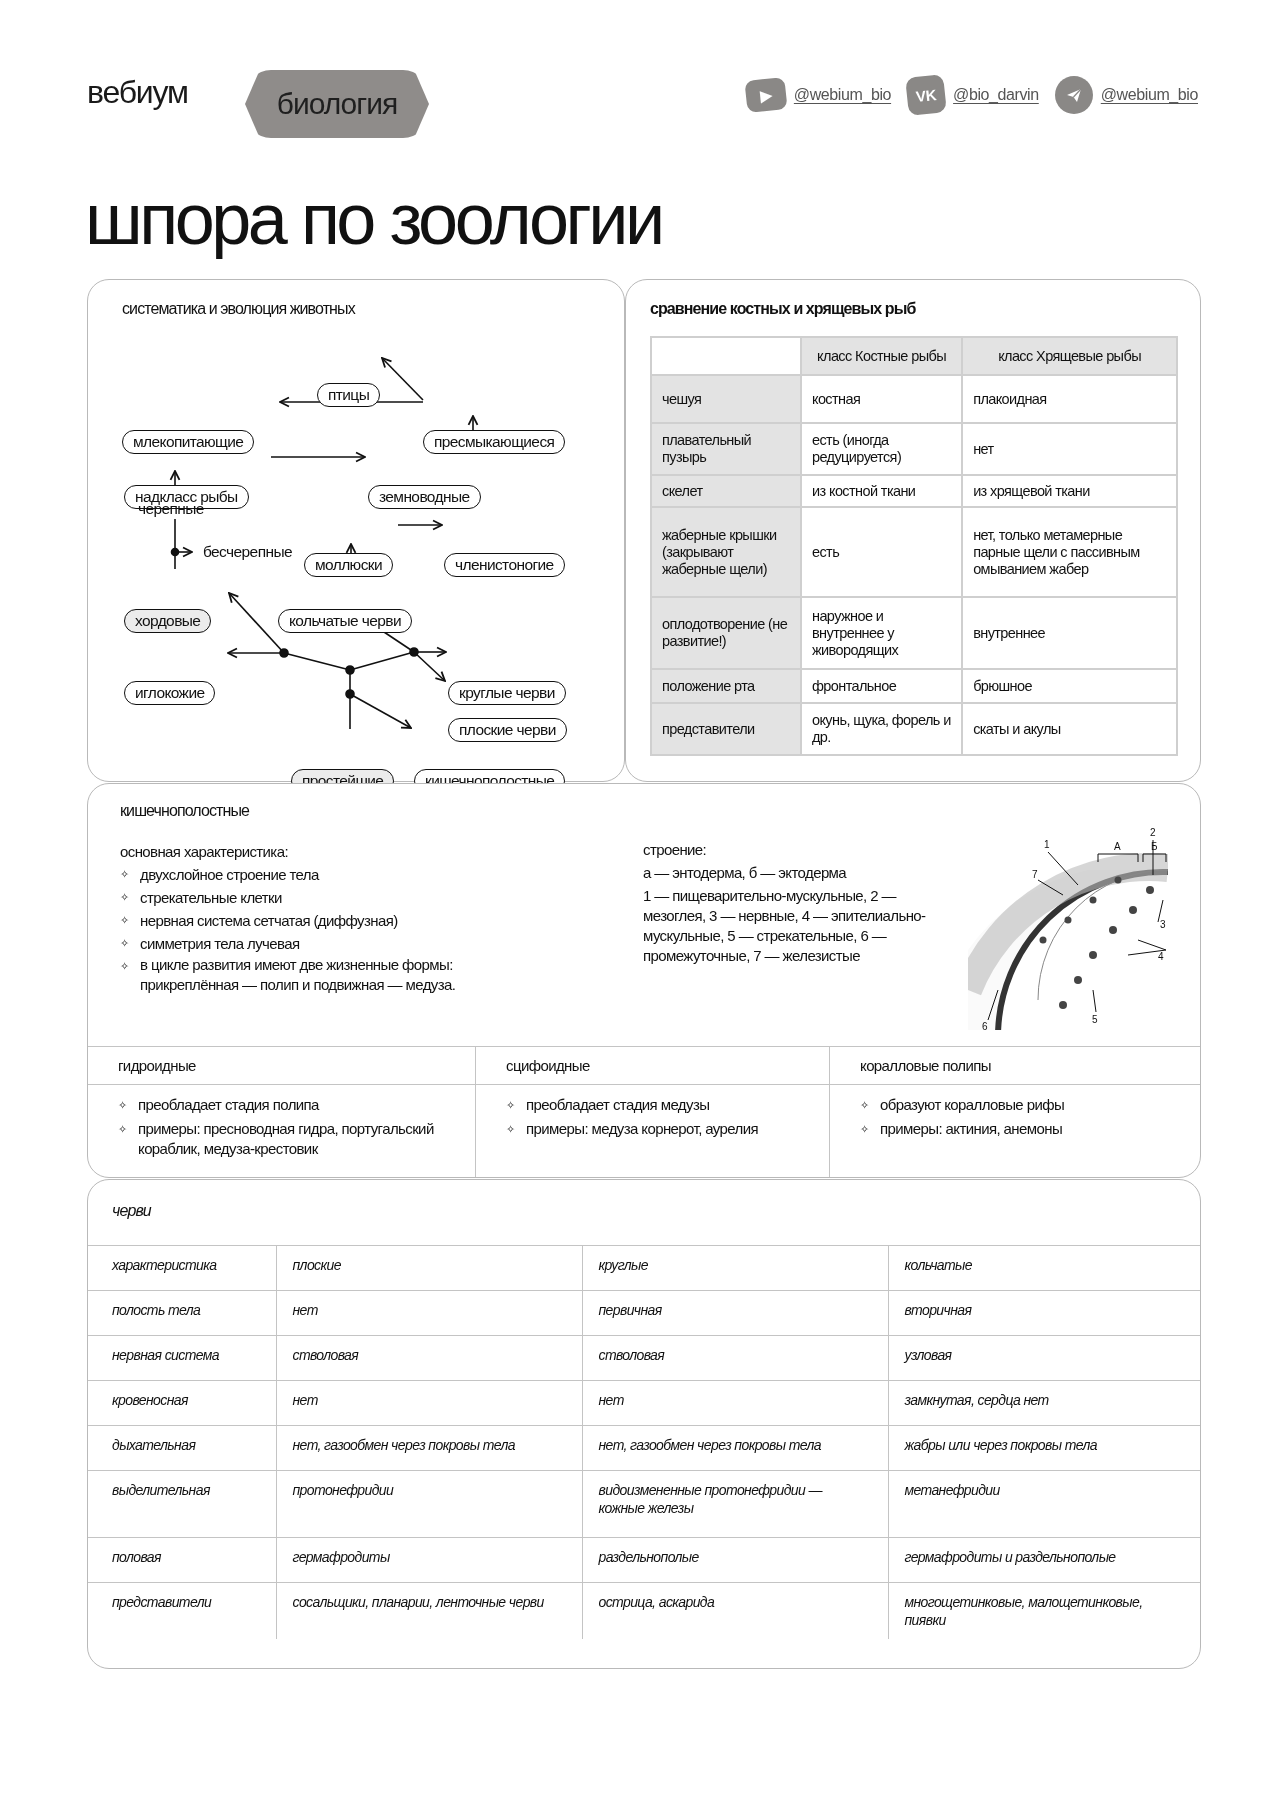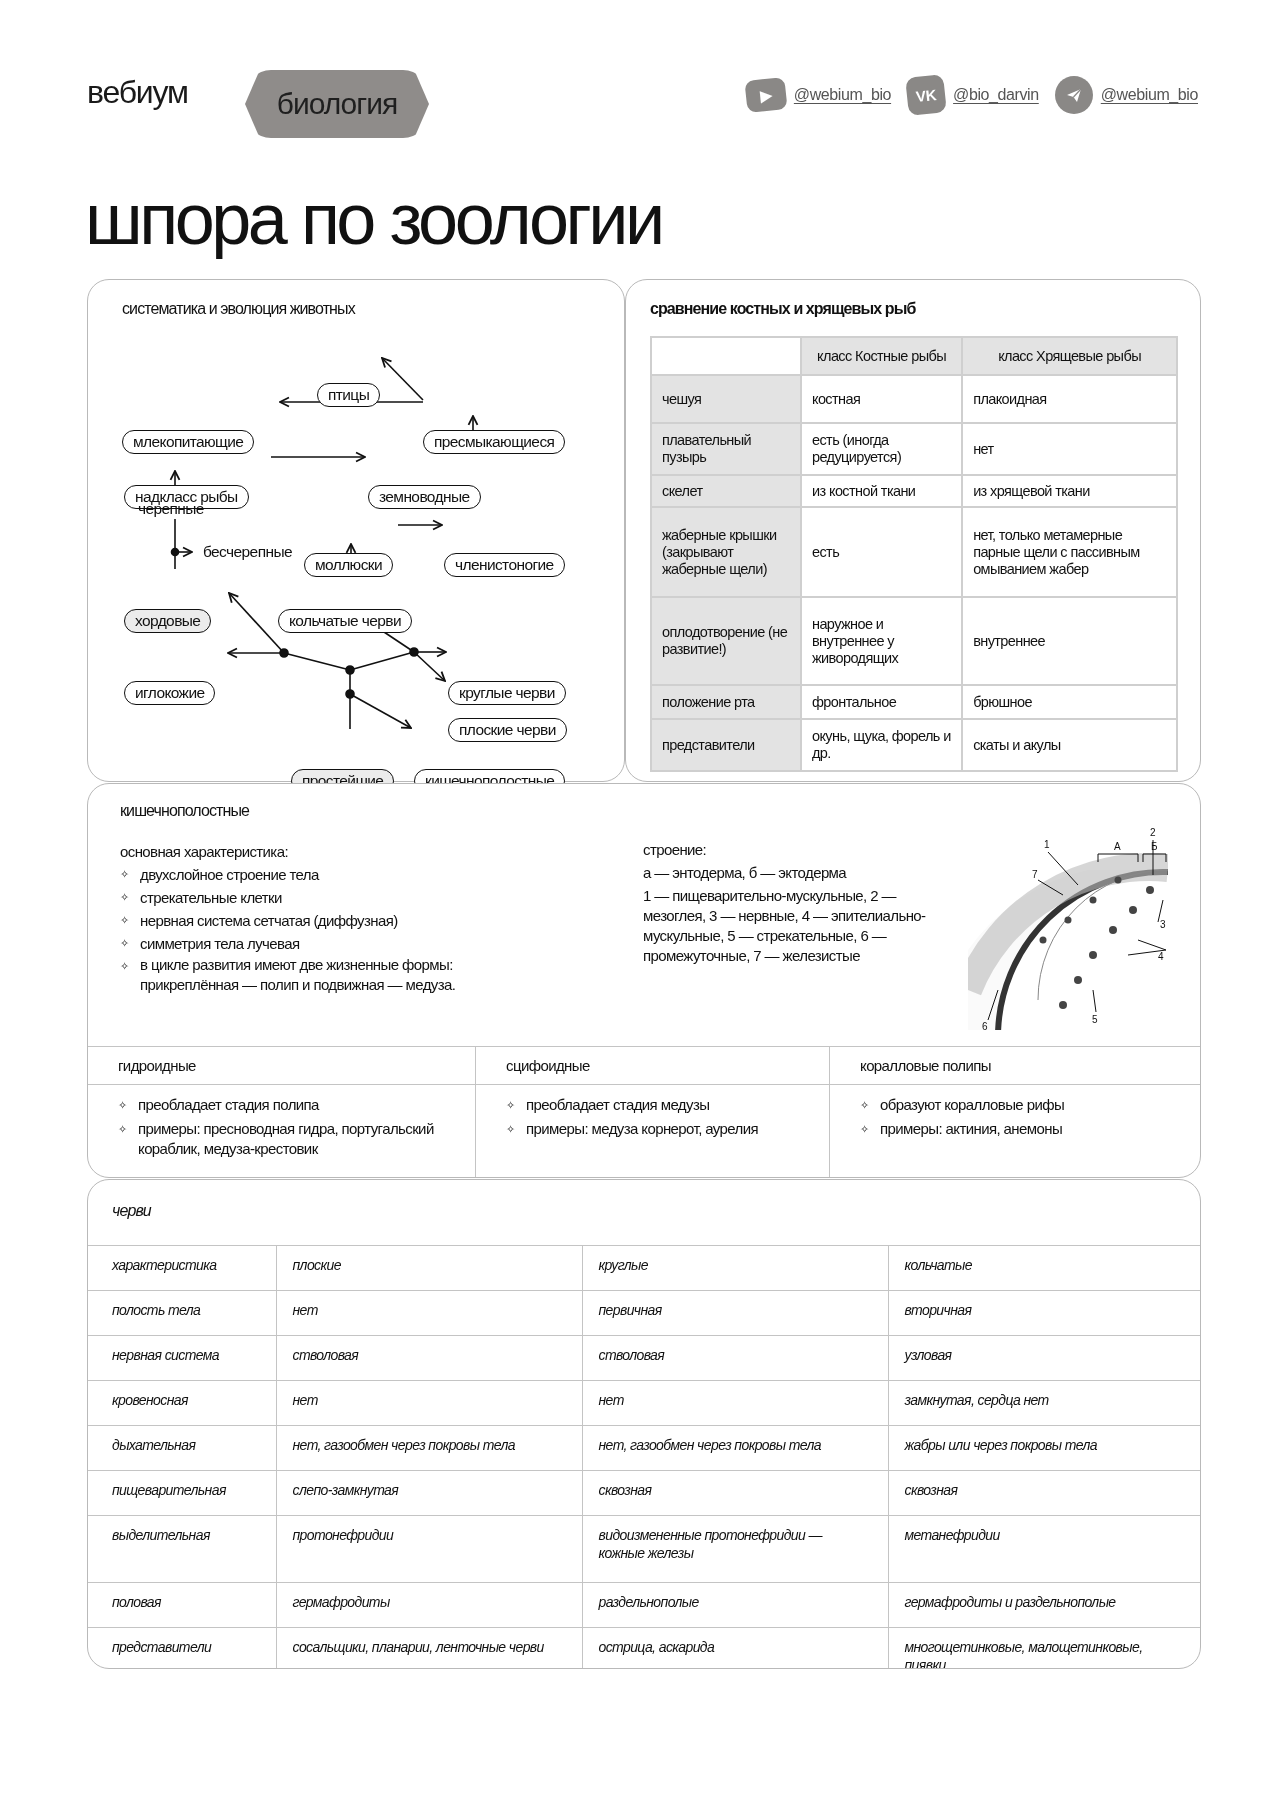--- a/index.html
+++ b/index.html
@@ -181,21 +181,21 @@
     <tr style="height:32px">
       <td class="rh">скелет</td>
       <td>из костной ткани</td>
       <td>из хрящевой ткани</td>
     </tr>
     <tr style="height:90px">
       <td class="rh">жаберные крышки (закрывают жаберные щели)</td>
       <td>есть</td>
       <td>нет, только метамерные парные щели с пассивным омыванием жабер</td>
     </tr>
-    <tr style="height:88px">
+    <tr style="height:72px">
       <td class="rh">оплодотворение (не развитие!)</td>
       <td>наружное и внутреннее у живородящих</td>
       <td>внутреннее</td>
     </tr>
     <tr style="height:34px">
       <td class="rh">положение рта</td>
       <td>фронтальное</td>
       <td>брюшное</td>
     </tr>
     <tr style="height:52px">
@@ -348,26 +348,20 @@
           <td class="c1">нет</td>
           <td class="c2">нет</td>
           <td class="c3">замкнутая, сердца нет</td>
         </tr>
         <tr>
           <td class="c0">дыхательная</td>
           <td class="c1">нет, газообмен через покровы тела</td>
           <td class="c2">нет, газообмен через покровы тела</td>
           <td class="c3">жабры или через покровы тела</td>
         </tr>
-        <tr>
-          <td class="c0">пищеварительная</td>
-          <td class="c1">слепо-замкнутая</td>
-          <td class="c2">сквозная</td>
-          <td class="c3">сквозная</td>
-        </tr>
         <tr class="tall">
           <td class="c0">выделительная</td>
           <td class="c1">протонефридии</td>
           <td class="c2">видоизмененные протонефридии — кожные железы</td>
           <td class="c3">метанефридии</td>
         </tr>
         <tr>
           <td class="c0">половая</td>
           <td class="c1">гермафродиты</td>
           <td class="c2">раздельнополые</td>

